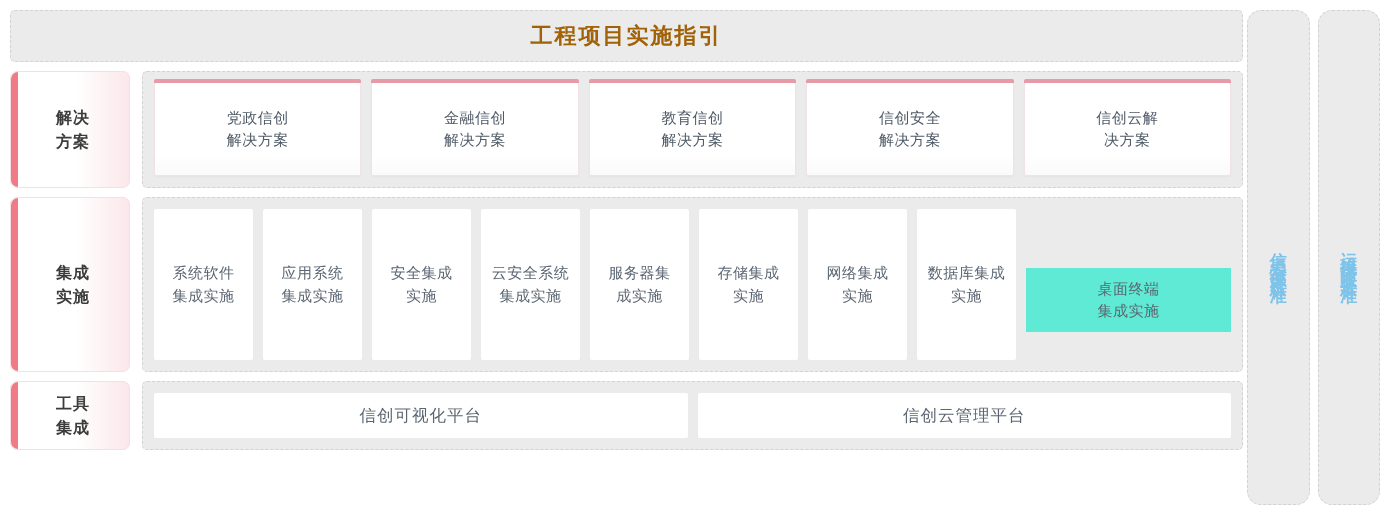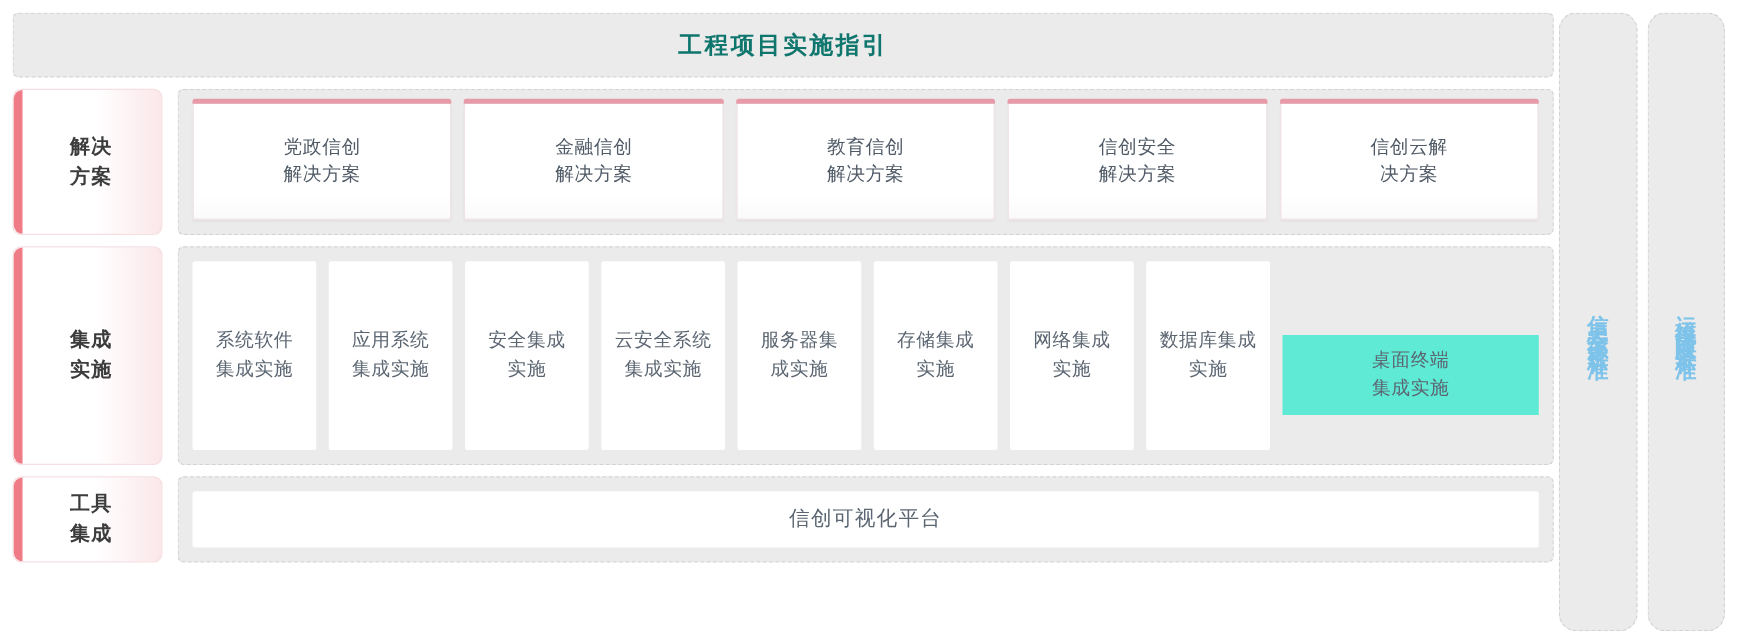--- a/index.html
+++ b/index.html
@@ -33,22 +33,22 @@
   .banner {
     height: 52px;
     background: #ebebeb;
     border: 1px dashed #d2d2d2;
     border-radius: 5px;
     display: flex;
     align-items: center;
     justify-content: center;
   }
   .banner-text {
-    color: #0f766e;
-    font-size: 19px;
+    color: #a16207;
+    font-size: 22px;
     font-weight: bold;
     letter-spacing: 2px;
   }
 
   
   .band {
     display: flex;
     align-items: stretch;
     gap: 0;
   }
@@ -343,20 +343,23 @@
         <span class="band-label-text">
           <span>工具</span><br>
           <span>集成</span>
         </span>
       </div>
       <div class="band-panel">
         <div class="grid-cols">
           <div class="card card-tool">
             <span class="card-text">信创可视化平台</span>
           </div>
+          <div class="card card-tool">
+            <span class="card-text">信创云管理平台</span>
+          </div>
         </div>
       </div>
     </div>
 
 
   </div>
 
   <div class="side-cols">
     <div class="side-col">
       <span class="side-col-text">信息安全保密标准</span>

